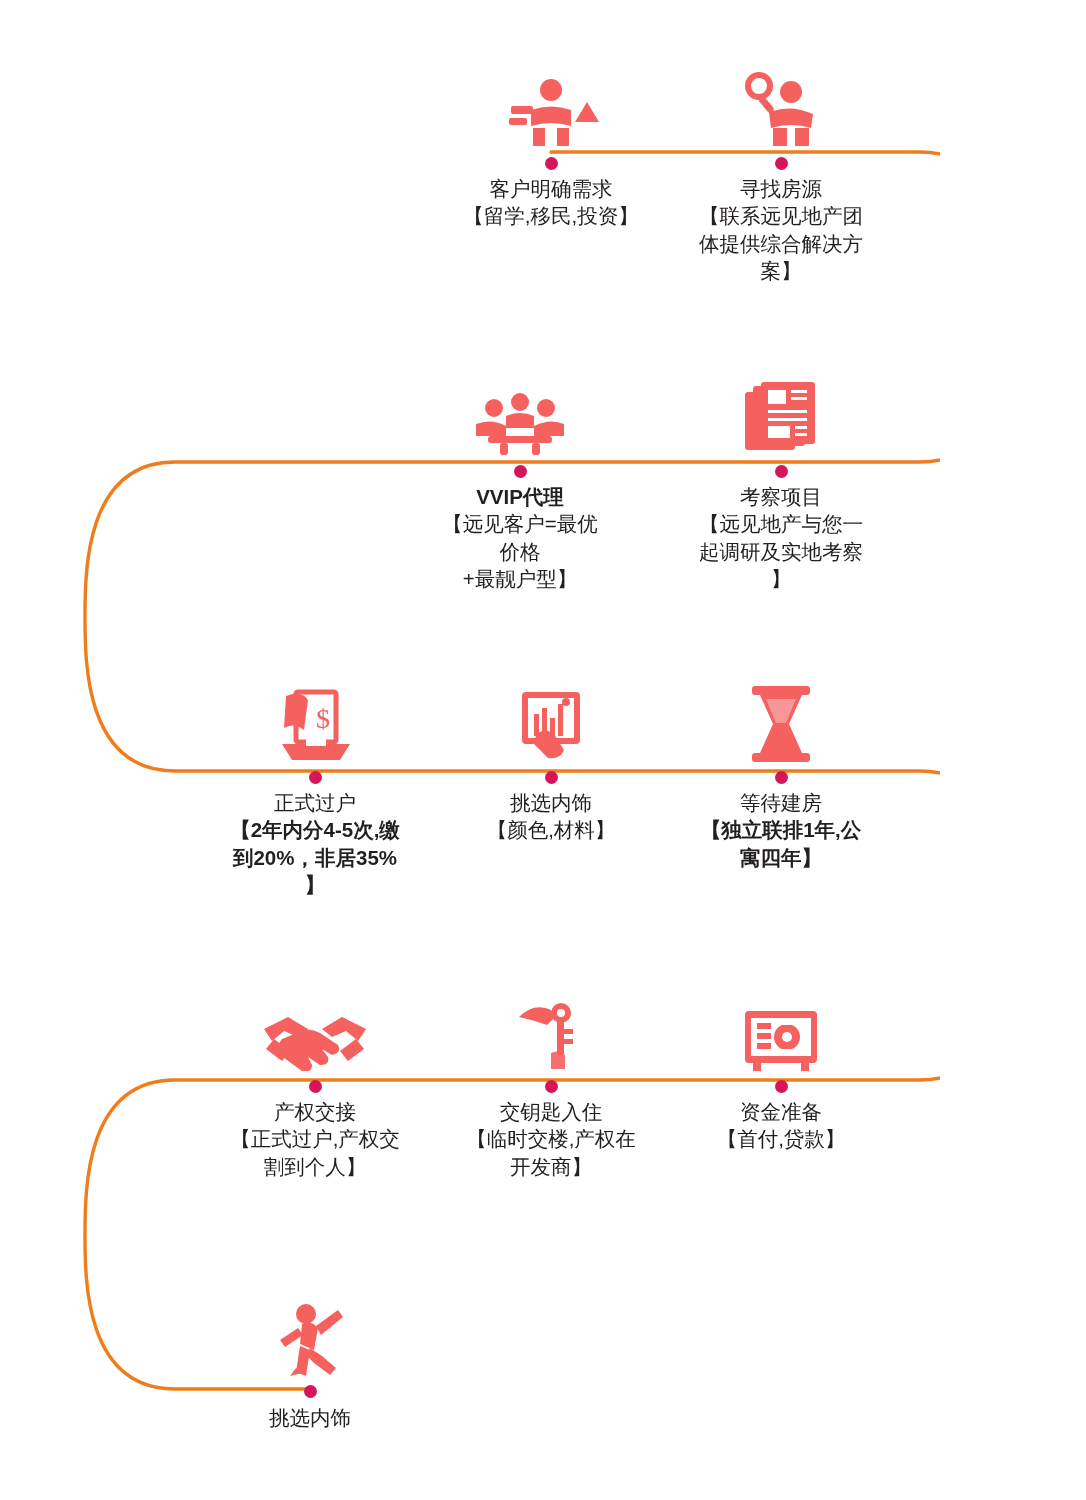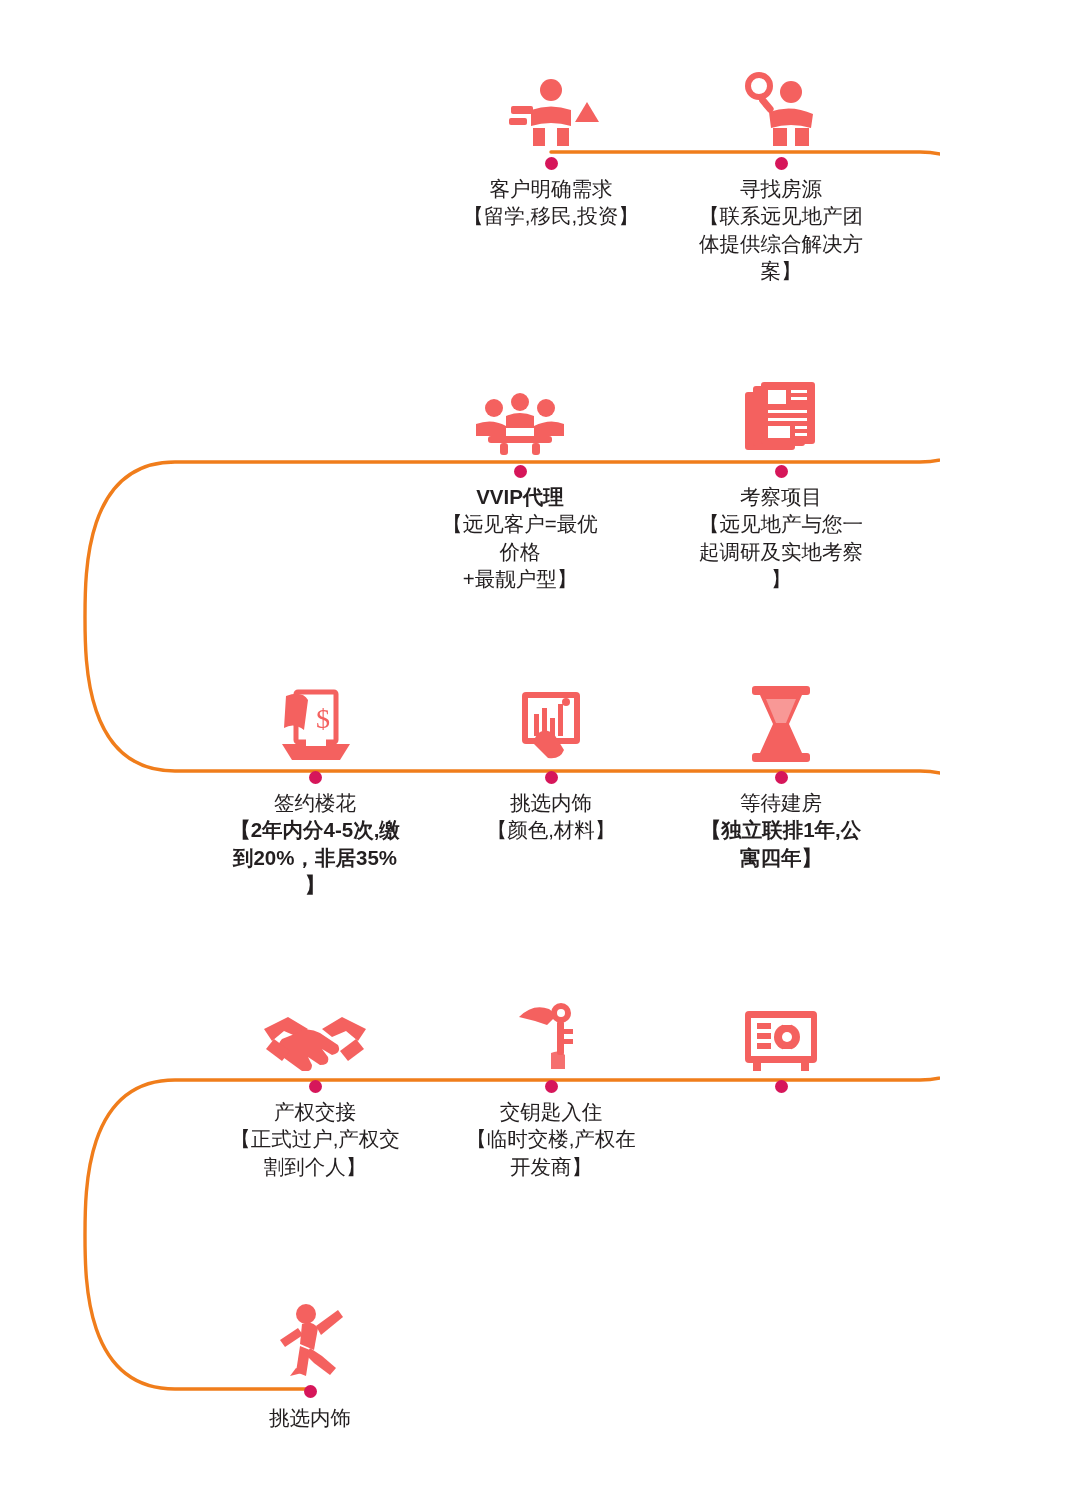--- a/index.html
+++ b/index.html
@@ -180,21 +180,21 @@
         <g fill="#f4615f">
           <rect x="24" y="4" width="40" height="50" rx="2" fill="none" stroke="#f4615f" stroke-width="5"></rect>
           <path d="M14 8 q16 -6 22 4 l-4 30 q-10 -8 -20 -2 z"></path>
           <text x="44" y="40" font-size="28" font-family="Liberation Serif, serif" fill="#f4615f">$</text>
           <path d="M10 56 l68 0 -10 16 -48 0 z"></path>
           <rect x="34" y="48" width="20" height="10" fill="#ffffff"></rect>
         </g>
       </svg>
     </div>
     <div class="dot"></div>
-    <div class="label"><span>签约楼花</span>
+    <div class="label"><span>正式过户</span>
 <span class="bold">【2年内分4-5次,缴
 到20%，非居35%
 】</span></div>
   </div>
 
   <div class="step" style="left:551px; top:676px;">
     <div class="icon-wrap">
       <svg width="74" height="74" viewBox="0 0 74 74">
         <g fill="#f4615f">
           <rect x="8" y="4" width="58" height="52" rx="4"></rect>
@@ -244,20 +244,22 @@
           <rect x="42" y="40" width="8" height="4" fill="#ffffff"></rect>
           <rect x="16" y="14" width="14" height="6" fill="#f4615f"></rect>
           <rect x="16" y="24" width="14" height="6" fill="#f4615f"></rect>
           <rect x="16" y="34" width="14" height="6" fill="#f4615f"></rect>
           <rect x="12" y="54" width="8" height="8"></rect>
           <rect x="60" y="54" width="8" height="8"></rect>
         </g>
       </svg>
     </div>
     <div class="dot"></div>
+    <div class="label"><span>资金准备</span>
+<span>【首付,贷款】</span></div>
   </div>
 
   <div class="step" style="left:551px; top:985px;">
     <div class="icon-wrap">
       <svg width="80" height="70" viewBox="0 0 80 70">
         <g fill="#f4615f">
           <path d="M8 16 q14 -14 30 -8 l8 6 -10 10 -12 -4 z"></path>
           <circle cx="50" cy="12" r="10"></circle>
           <circle cx="50" cy="12" r="4" fill="#ffffff"></circle>
           <rect x="46" y="20" width="7" height="34" rx="2"></rect>

